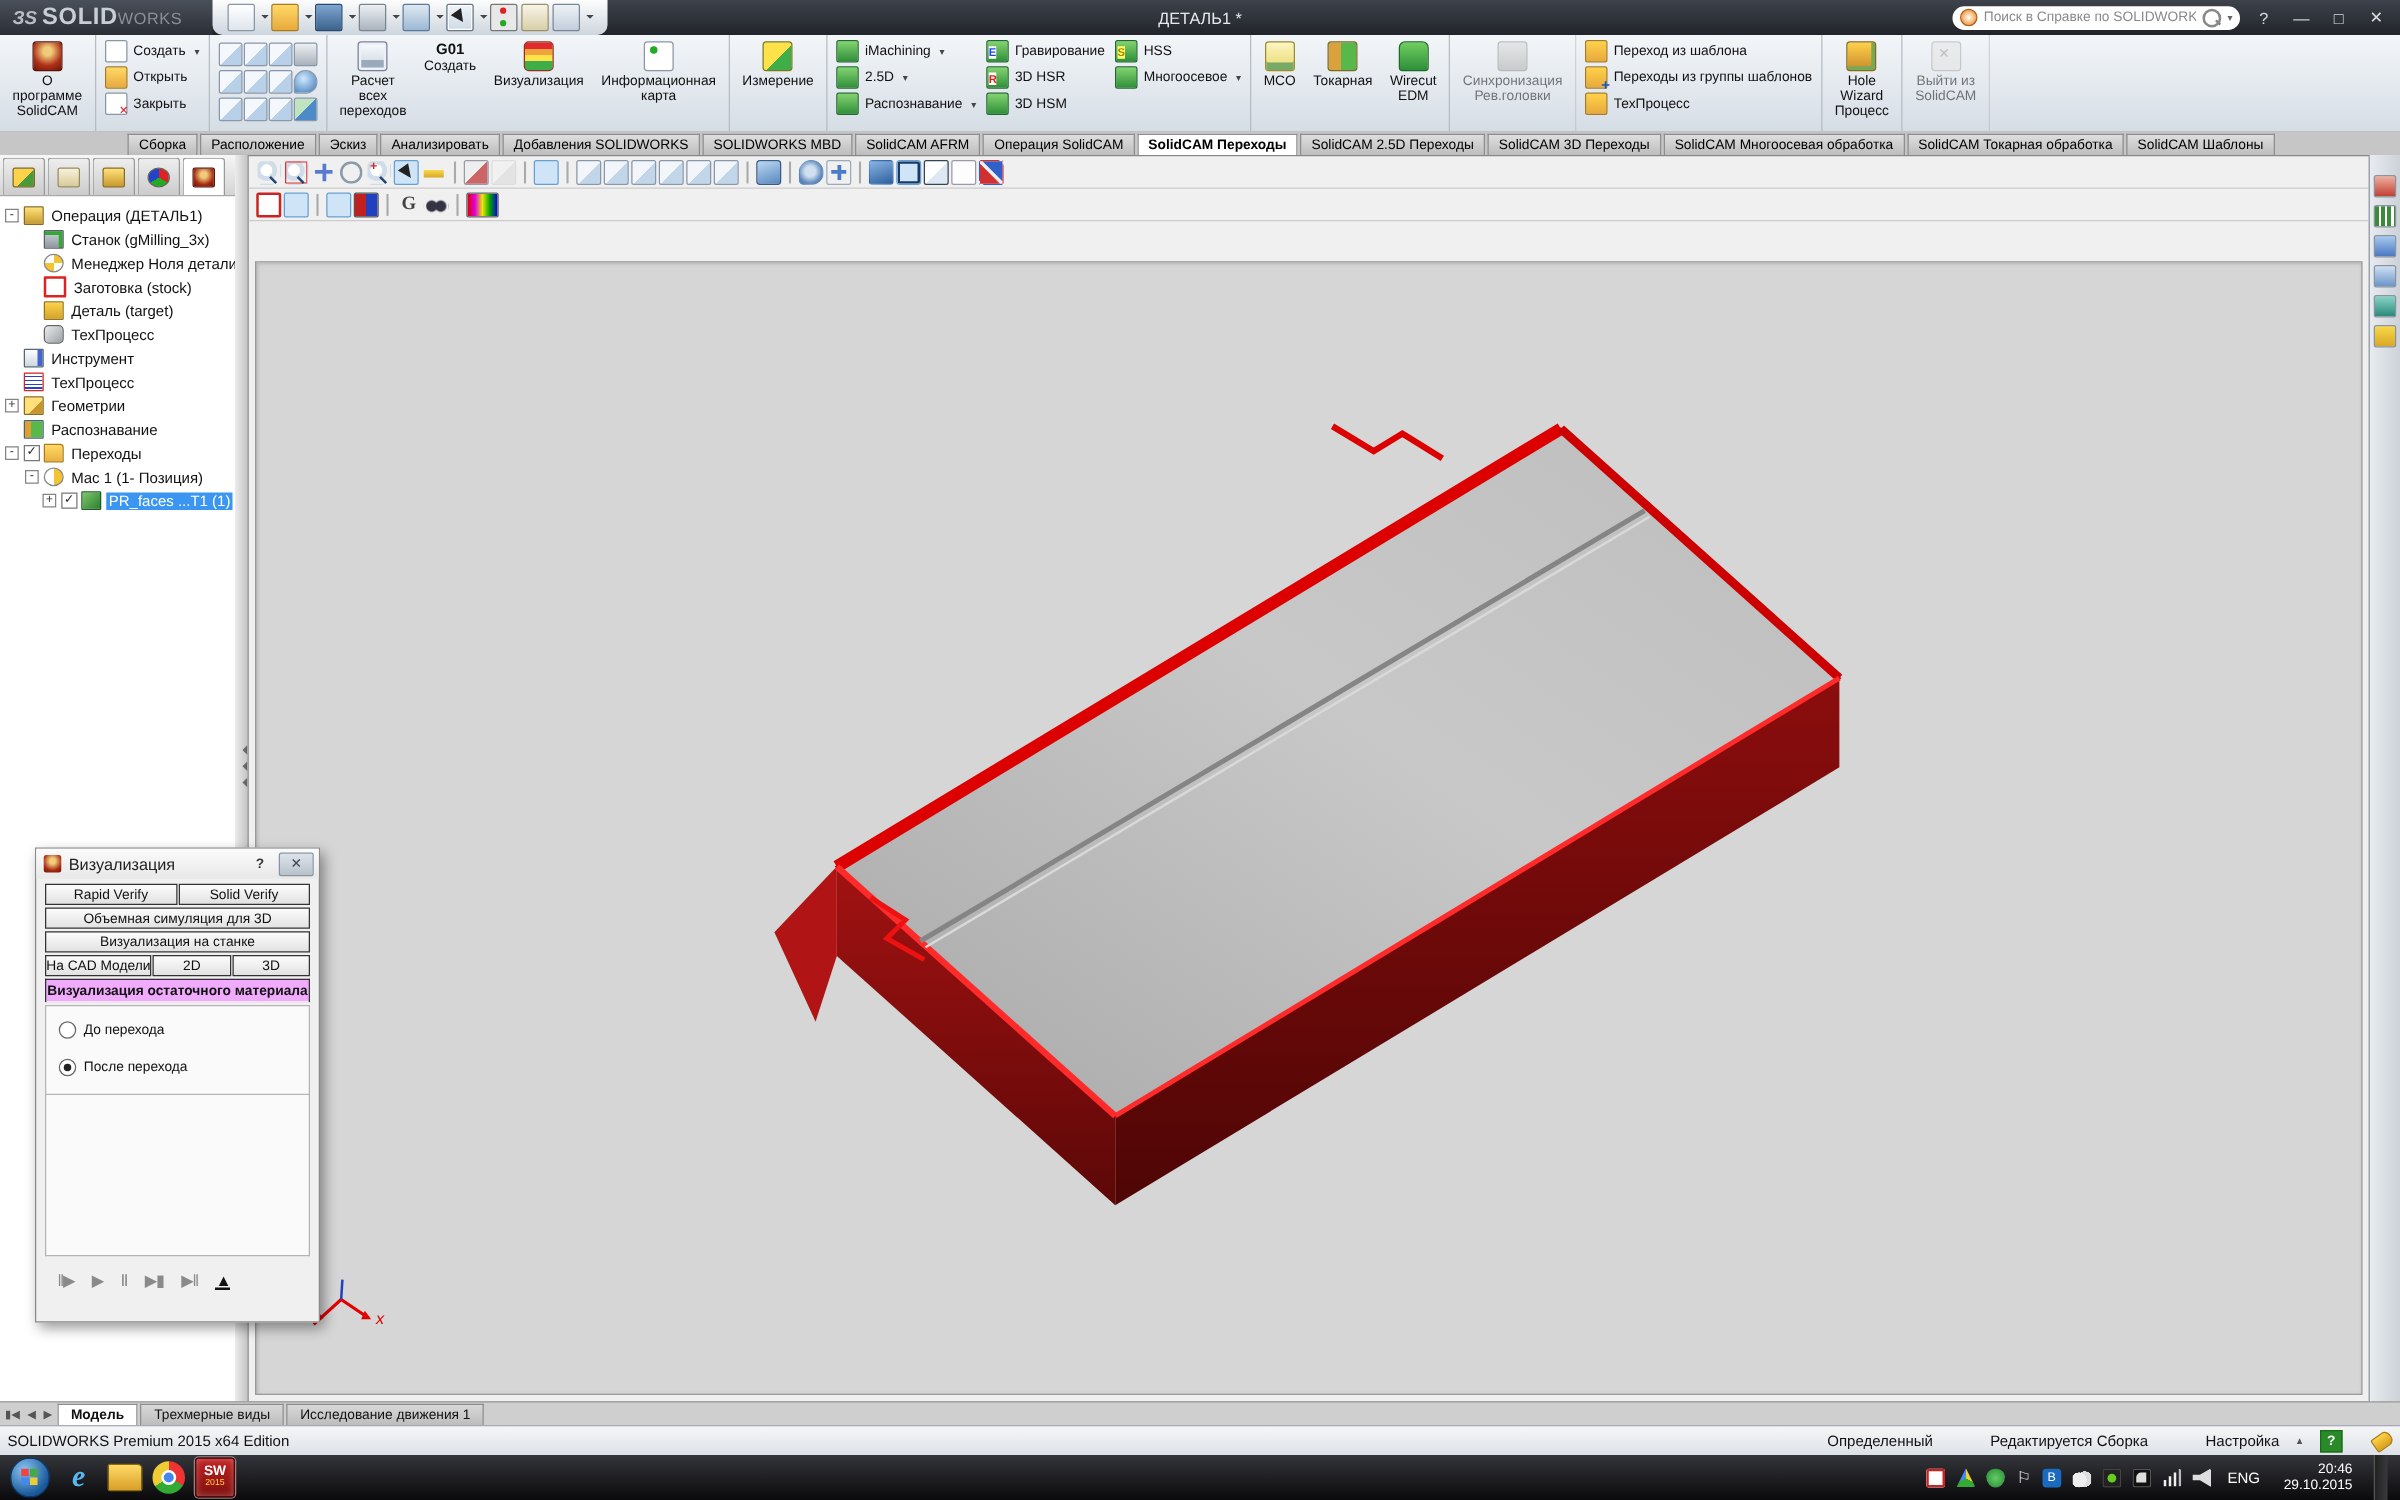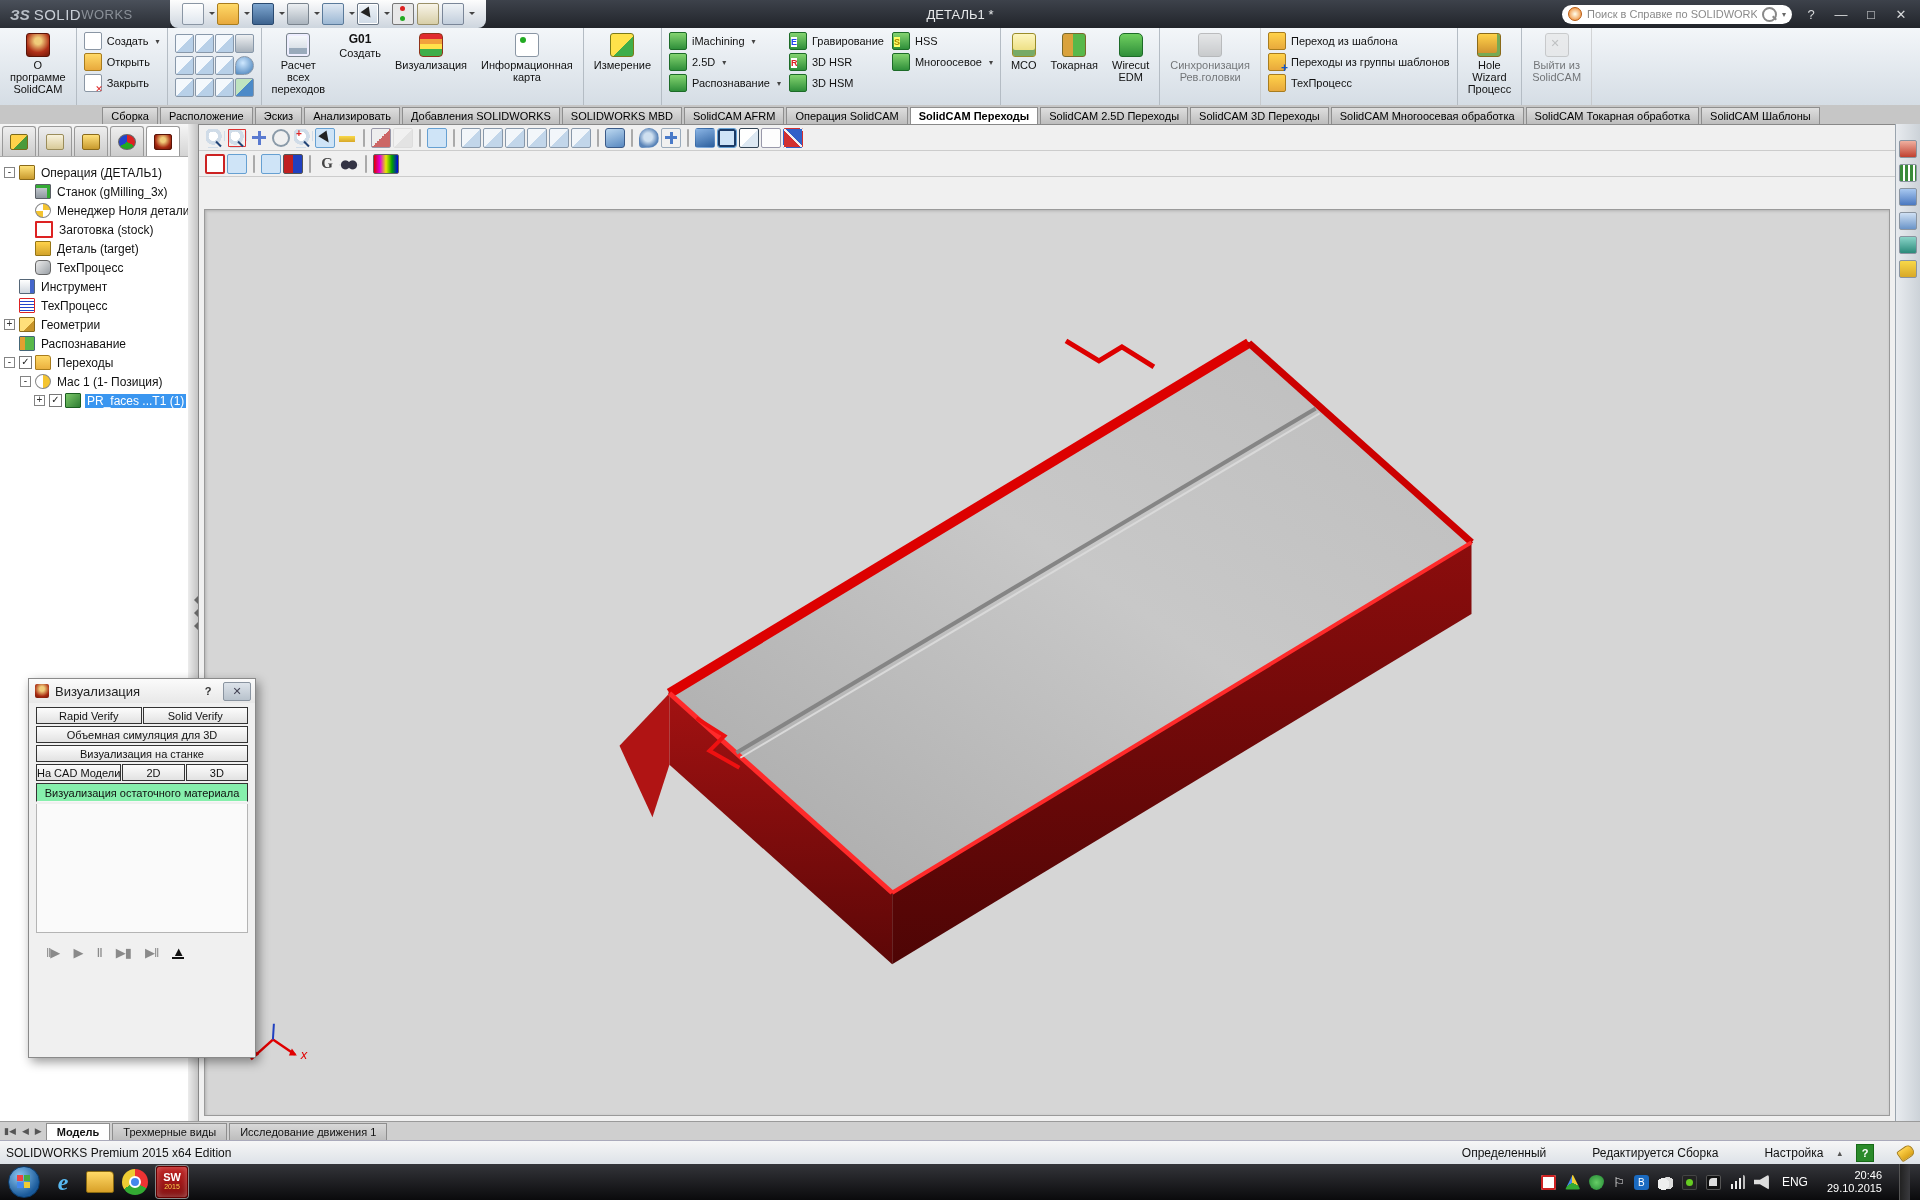--- a/index.html
+++ b/index.html
@@ -5,21 +5,21 @@
   html,body{margin:0;padding:0;background:#555;}
   .screen{position:relative;width:1920px;height:1200px;overflow:hidden;
     font-family:"Liberation Sans","DejaVu Sans",sans-serif;background:#dcdcdc;font-size:12px;color:#111;}
 
   
   .titlebar{position:absolute;top:0;left:0;right:0;height:28px;
     background:linear-gradient(#3d424b,#21242a);display:flex;align-items:center;}
   .logo{width:160px;height:28px;display:flex;align-items:center;padding-left:10px;
     background:linear-gradient(#4a505a,#2a2e35);}
   .logo-mark{font-style:italic;font-weight:bold;font-size:15px;color:#b8bec6;margin-right:4px;}
-  .logo-main{font-weight:normal;font-size:15px;color:#c8ced6;letter-spacing:.5px;}
+  .logo-main{font-weight:bold;font-size:19px;color:#c8ced6;letter-spacing:.5px;}
   .logo-sub{font-size:13px;color:#8a9098;letter-spacing:.5px;}
   .qat{height:28px;display:flex;align-items:center;gap:3px;padding:0 12px;
     background:linear-gradient(#fdfdfd,#cdd5de);border-radius:0 0 8px 8px;}
   .qico{width:20px;height:20px;border:1px solid transparent;border-radius:2px;position:relative;}
   .qsep{width:7px;height:20px;position:relative;}
   .qsep::after{content:"";position:absolute;left:2px;top:8px;border:3px solid transparent;border-top-color:#444;}
   .q-new{background:linear-gradient(#fff,#dfe6ee);border-color:#8a96a4;}
   .q-open{background:linear-gradient(#ffd967,#e8a93c);border-color:#a87c1e;}
   .q-save{background:linear-gradient(#7ea6d0,#3c628e);border-color:#2a4a70;}
   .q-print{background:linear-gradient(#eceff2,#aab4be);border-color:#7a848e;}
@@ -211,21 +211,21 @@
   .dlg-ico{width:14px;height:14px;border-radius:2px;background:radial-gradient(circle at 50% 35%,#f0cc7a 20%,#a82a12 65%,#6a1606);flex:none;}
   .dlg-titletext{flex:1;font-size:13px;color:#222;}
   .dlg-help{width:18px;text-align:center;font-weight:bold;color:#333;}
   .dlg-close{width:26px;height:17px;text-align:center;line-height:17px;background:linear-gradient(#dde3ea,#b8c2cc);
     border:1px solid #8a94a0;border-radius:2px;color:#445;font-weight:bold;}
   .dlg-body{padding:4px 7px 0;}
   .dlg-row{display:flex;gap:1px;margin-bottom:2px;}
   .dbtn{flex:1;height:17px;border:1px solid #333;background:linear-gradient(#fcfcfc,#e2e2e2);
     font-size:11px;display:flex;align-items:center;justify-content:center;white-space:nowrap;box-sizing:border-box;}
   .dbtn.wide{width:100%;}
-  .dbtn.active{background:#86efac;border-bottom-color:#f6f6f6;height:19px;}
+  .dbtn.active{background:#f0abfc;border-bottom-color:#f6f6f6;height:19px;font-weight:bold;}
   .dlg-radiobox{border:1px solid #b4b4b4;background:#fafafa;margin-top:2px;padding:12px 10px 14px;display:flex;
     flex-direction:column;gap:16px;}
   .radio-row{display:flex;align-items:center;gap:6px;}
   .radio{width:12px;height:12px;border-radius:50%;border:1px solid #666;background:#fff;position:relative;flex:none;}
   .radio.on::after{content:"";position:absolute;left:3px;top:3px;width:6px;height:6px;border-radius:50%;background:#222;}
   .dlg-empty{border:1px solid #b4b4b4;border-top:none;background:#fafafa;height:128px;}
   .dlg-playbar{display:flex;align-items:center;gap:14px;padding:12px 4px 0 10px;}
   .pb{color:#8a8a8a;font-size:13px;letter-spacing:-1px;}
   .pb-eject{color:#111;border-bottom:2px solid #111;line-height:11px;}
 
@@ -797,20 +797,33 @@
         <span class="dbtn wide">Визуализация на станке</span>
       </div>
       <div class="dlg-row">
         <span class="dbtn">На CAD Модели</span>
           <span class="dbtn">2D</span>
           <span class="dbtn">3D</span>
       </div>
       <div class="dlg-row">
         <span class="dbtn wide active">Визуализация остаточного материала</span>
       </div>
+      <div class="dlg-radiobox">
+
+          <label class="radio-row">
+            <span class="radio off"></span>
+            <span>До перехода</span>
+          </label>
+
+          <label class="radio-row">
+            <span class="radio on"></span>
+            <span>После перехода</span>
+          </label>
+
+      </div>
       <div class="dlg-empty"></div>
       <div class="dlg-playbar">
         <span class="pb">‖▶</span>
           <span class="pb">▶</span>
           <span class="pb">Ⅱ</span>
           <span class="pb">▶▮</span>
           <span class="pb">▶‖</span>
           <span class="pb pb-eject">▲</span>
       </div>
     </div>

